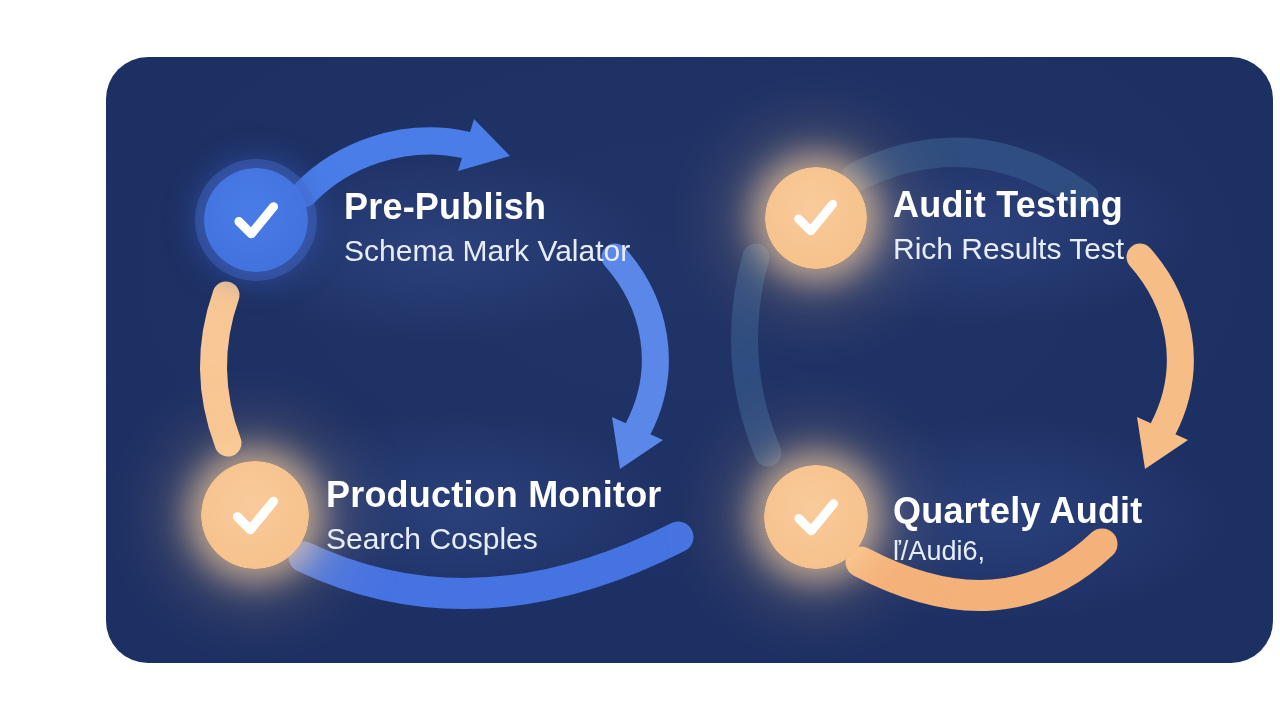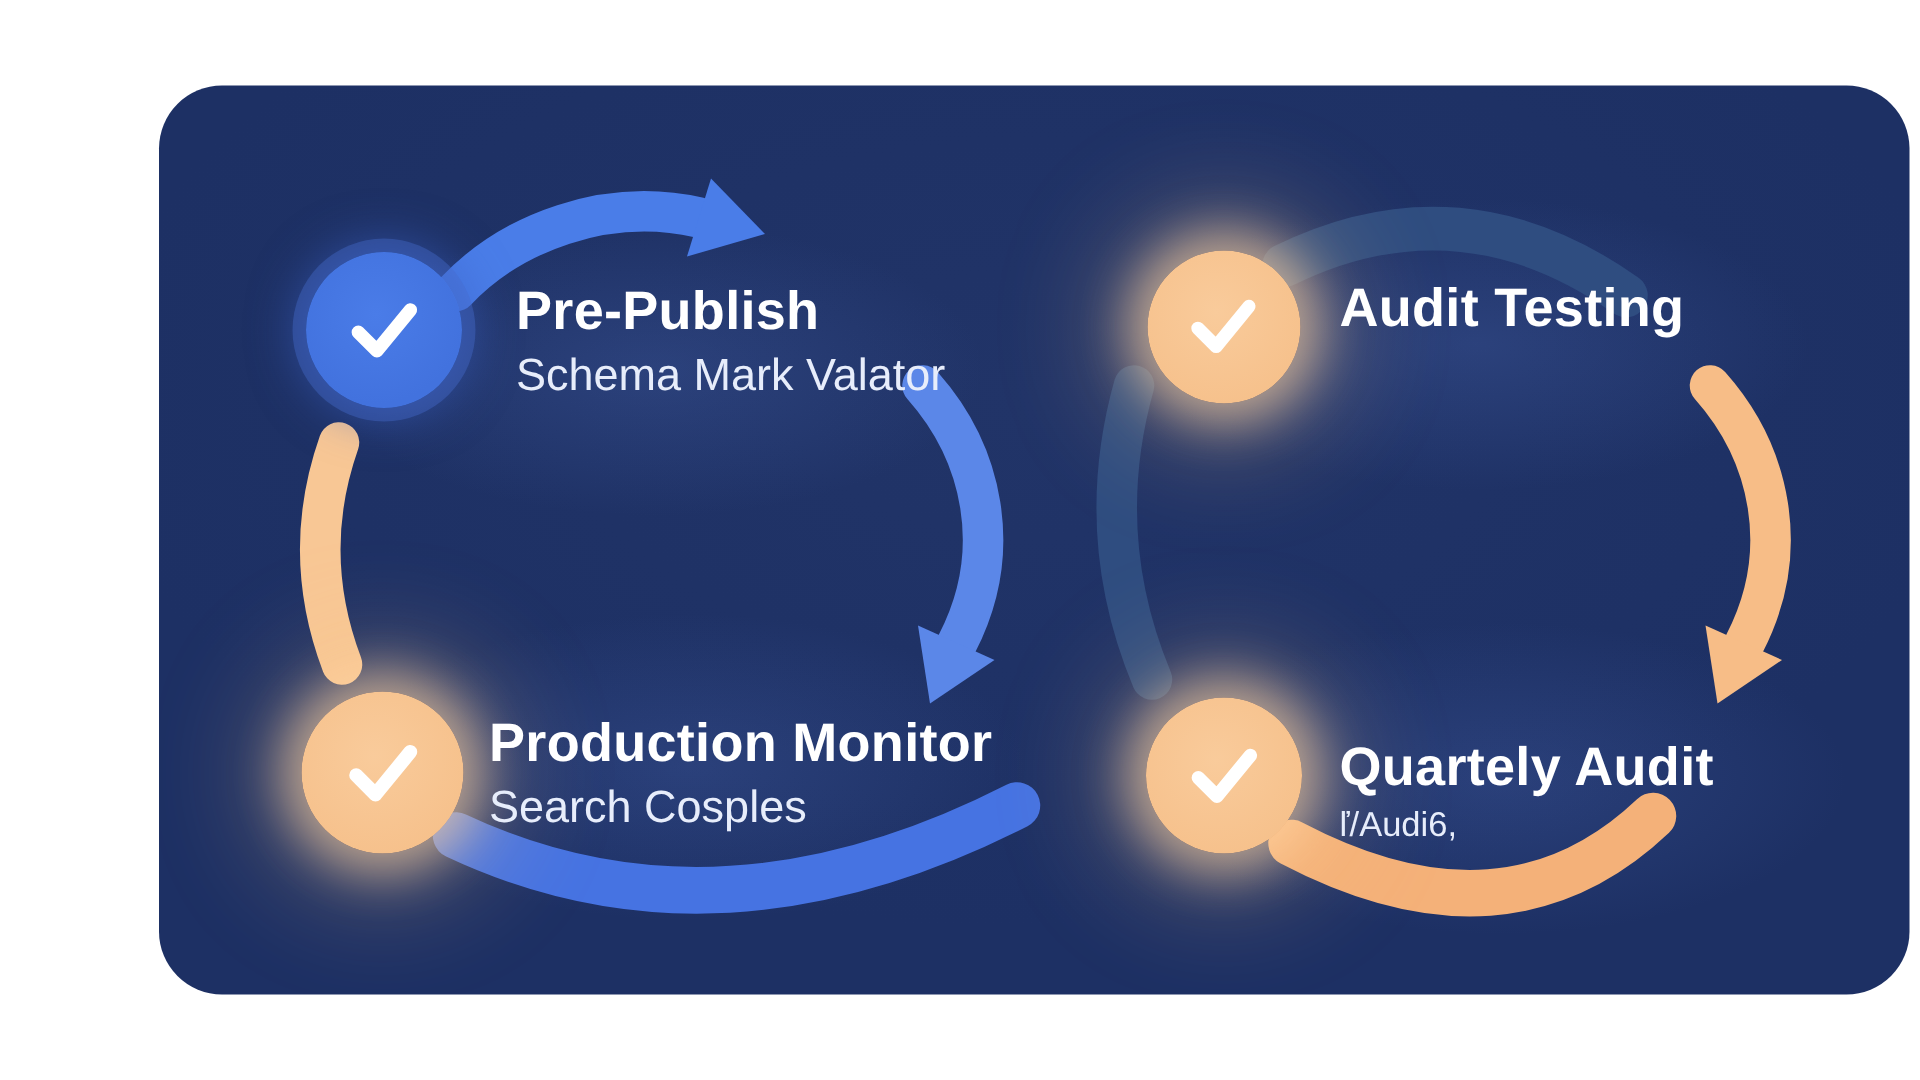--- a/index.html
+++ b/index.html
@@ -48,21 +48,21 @@
   .tb-bl{left:220px;top:418px;}
   .tb-br{left:787px;top:434px;}
   .step-title{
     font-size:36px;font-weight:700;color:var(--title,#ffffff);
     letter-spacing:0.2px;line-height:1.1;white-space:nowrap;
   }
   .step-sub{
     font-size:30px;font-weight:400;color:var(--subtitle,#e7edfb);
     margin-top:7px;white-space:nowrap;
   }
-  .tb-br .step-sub{font-size:23px;margin-top:5px;}
+  .tb-br .step-sub{font-size:27px;margin-top:5px;}
 </style>
 </head>
 <body>
 
 <div class="card">
 
   <div class="glow-ellipse glow-tl"></div>
   <div class="glow-ellipse glow-tr"></div>
   <div class="glow-ellipse glow-bl"></div>
   <div class="glow-ellipse glow-br"></div>
@@ -109,20 +109,21 @@
       <path d="M6 13.5 L11 18.5 L20 7.5" fill="none" stroke="#ffffff" stroke-width="3.6" stroke-linecap="round" stroke-linejoin="round"></path>
     </svg>
   </div>
 
   <div class="text-block tb-tl step">
     <div class="step-title">Pre-Publish</div>
     <div class="step-sub">Schema Mark Valator</div>
   </div>
   <div class="text-block tb-tr step">
     <div class="step-title">Audit Testing</div>
+    <div class="step-sub">Rich Results Test</div>
   </div>
   <div class="text-block tb-bl step">
     <div class="step-title">Production Monitor</div>
     <div class="step-sub">Search Cosples</div>
   </div>
   <div class="text-block tb-br step">
     <div class="step-title">Quartely Audit</div>
     <div class="step-sub">ľ/Audi6,</div>
   </div>
 

